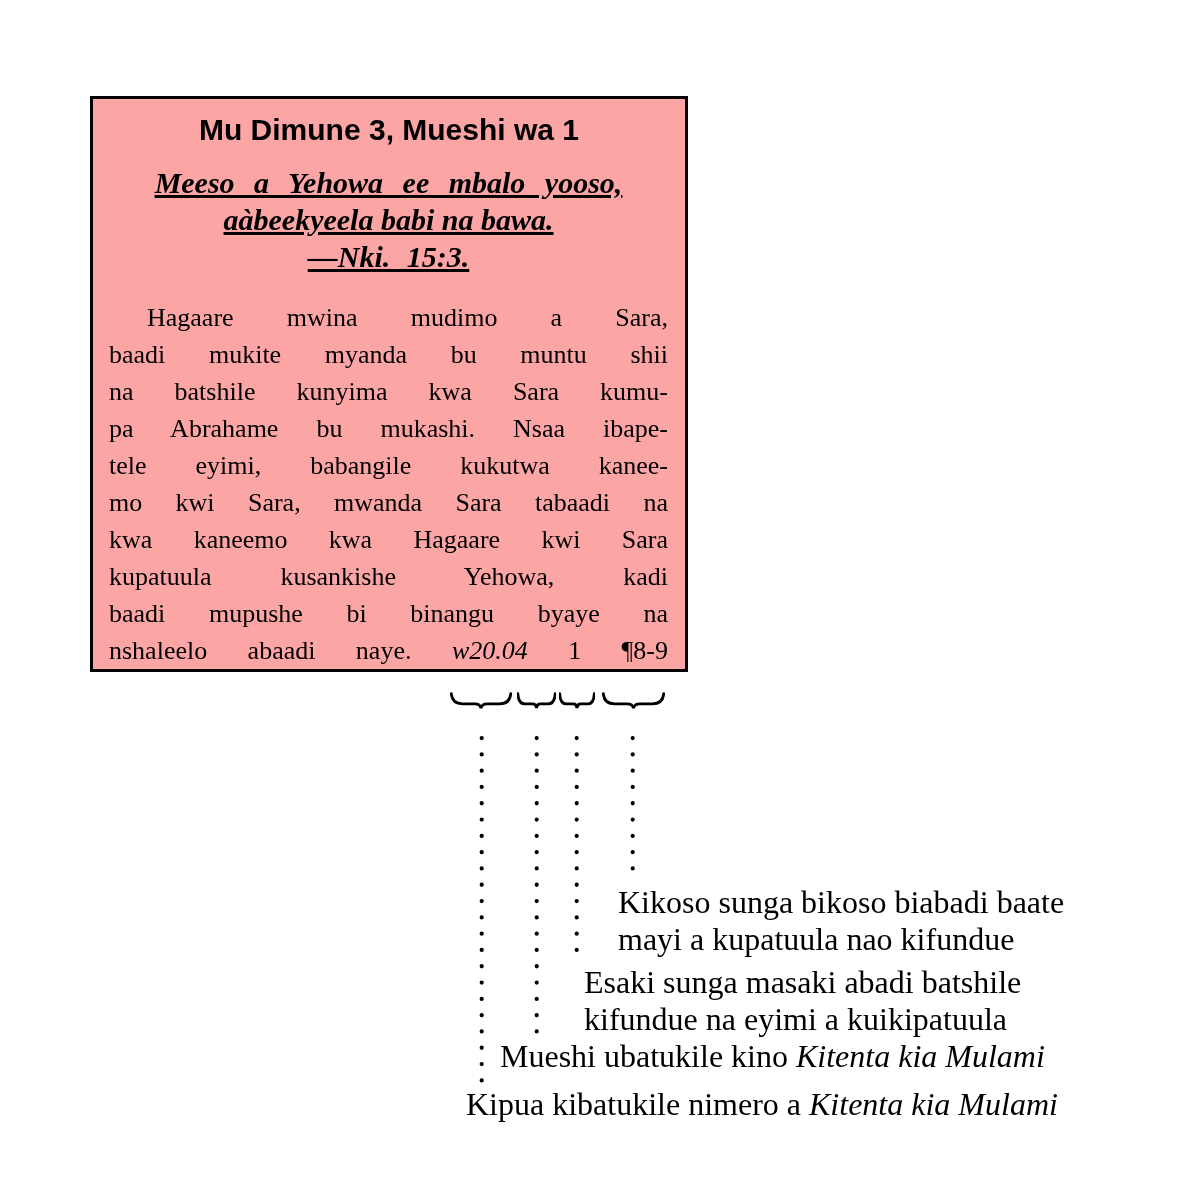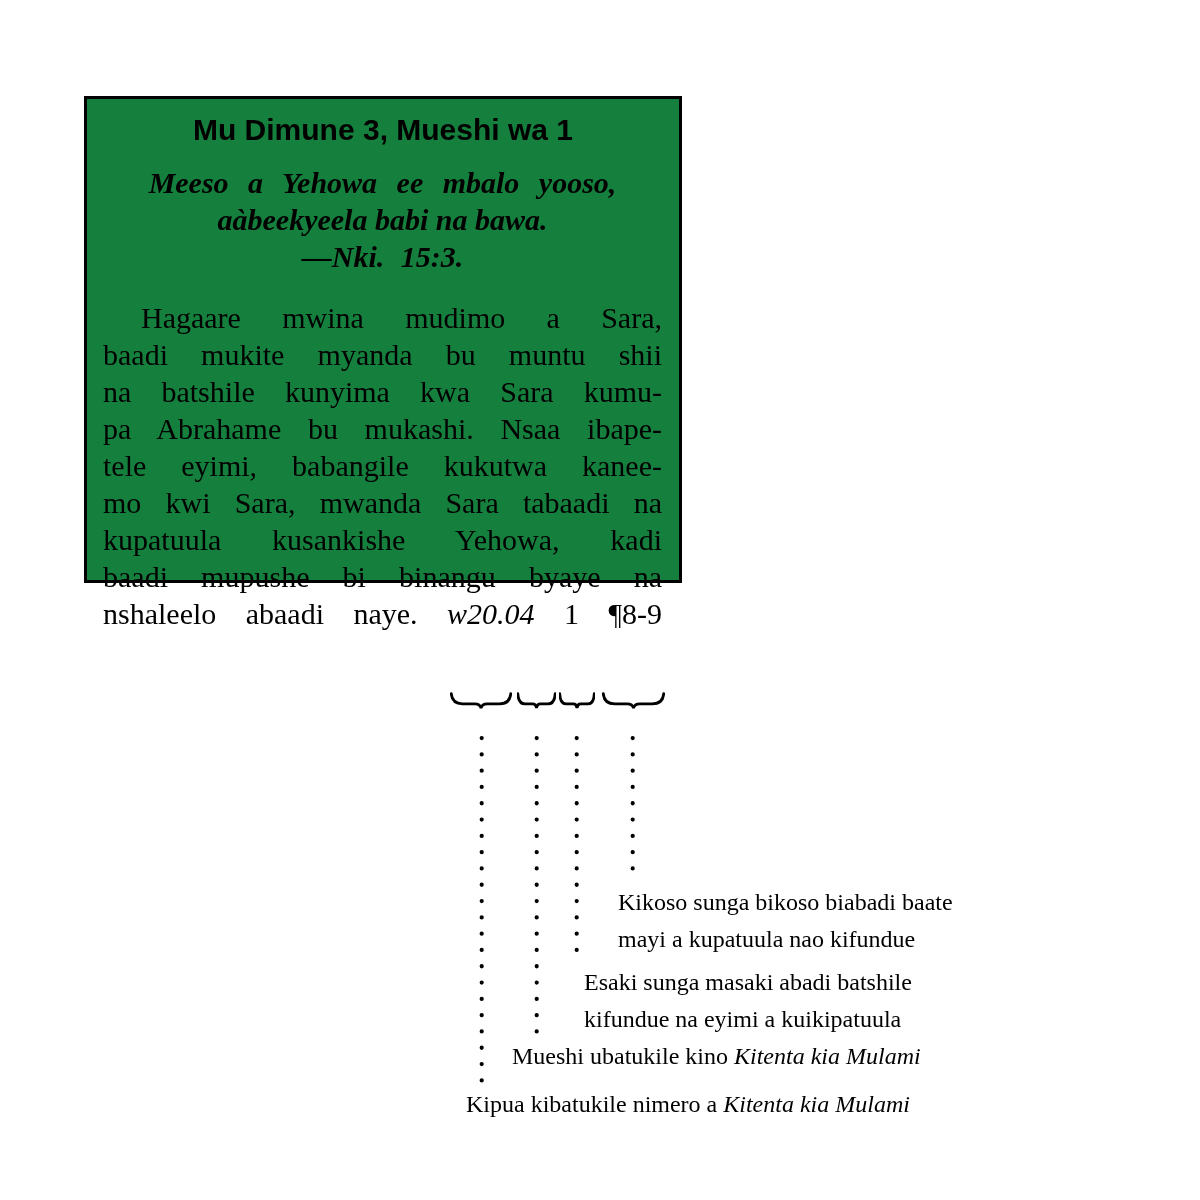--- a/index.html
+++ b/index.html
@@ -9,66 +9,67 @@
     position: relative;
     font-family: "Liberation Serif", serif;
     color: #000;
     overflow: hidden;
   }
   .stage { position: absolute; inset: 0; }
 
   
   .card {
     position: absolute;
-    left: 84px; top: 96px;
-    width: 598px; height: 487px;
+    left: 90px; top: 96px;
+    width: 598px; height: 576px;
     border: 3px solid #000;
     box-sizing: border-box;
-    background: #15803d;
+    background: #fca5a5;
   }
   .card-title {
     position: absolute; left: 0; right: 0; top: 14px;
     text-align: center;
     font-family: "Liberation Sans", sans-serif;
     font-weight: 700;
     font-size: 30px; line-height: 34px;
   }
   .scripture {
     position: absolute; left: 16px; right: 17px; top: 65px;
     font-style: italic; font-weight: 700;
     font-size: 30px; line-height: 37px;
     text-align: center;
+    text-decoration: underline;
   }
   .scripture .l1 { word-spacing: 0.40em; }
   .scripture .ref { word-spacing: 0.30em; }
   .para {
     position: absolute; left: 16px; right: 17px; top: 200px;
-    font-size: 30px; line-height: 37px;
+    font-size: 26px; line-height: 37px;
   }
   .para .line { text-align: justify; text-align-last: justify; }
   .para .line.first { text-indent: 38px; }
   .cite-sym { font-style: italic; }
 
   
   .brace { position: absolute; height: 17px; }
   .brace svg { display: block; width: 100%; height: 100%; }
 
   
   .connectors { position: absolute; left: 440px; top: 730px; width: 260px; height: 370px; }
 
   
   .callout {
     position: absolute;
-    font-size: 24px; line-height: 37px;
+    font-size: 32px; line-height: 37px;
     white-space: nowrap;
   }
   .callout .it { font-style: italic; }
   .callout-paragraphs { left: 618px; top: 884px; }
   .callout-page       { left: 584px; top: 964px; }
-  .callout-issue      { left: 512px; top: 1038px; }
+  .callout-issue      { left: 500px; top: 1038px; }
   .callout-symbol     { left: 466px; top: 1086px; }
 </style>
 </head>
 <body>
 
 <div class="stage">
 
   <div class="card">
     <div class="card-title">Mu Dimune 3, Mueshi wa 1</div>
 
@@ -78,20 +79,21 @@
       <div class="ref">—Nki. 15:3.</div>
     </div>
 
     <div class="para">
       <div class="line first">Hagaare mwina mudimo a Sara,</div>
       <div class="line">baadi mukite myanda bu muntu shii</div>
       <div class="line">na batshile kunyima kwa Sara kumu-</div>
       <div class="line">pa Abrahame bu mukashi. Nsaa ibape-</div>
       <div class="line">tele eyimi, babangile kukutwa kanee-</div>
       <div class="line">mo kwi Sara, mwanda Sara tabaadi na</div>
+      <div class="line">kwa kaneemo kwa Hagaare kwi Sara</div>
       <div class="line">kupatuula kusankishe Yehowa, kadi</div>
       <div class="line">baadi mupushe bi binangu byaye na</div>
       <div class="line last"><span>nshaleelo abaadi naye.</span> <span class="cite-sym">w20.04</span> <span>1</span> <span>¶8-9</span></div>
     </div>
   </div>
 
   <div class="brace" style="left:450px; top:692px; width:62px;">
     <svg viewBox="0 0 100 20" preserveAspectRatio="none">
         <path d="M2,2 C3,10 8,14 20,14 L40,14 C46,14 49,16 50,19 C51,16 54,14 60,14 L80,14 C92,14 97,10 98,2" fill="none" stroke="#000" stroke-width="2.8" stroke-linecap="round" vector-effect="non-scaling-stroke"></path>
       </svg>

